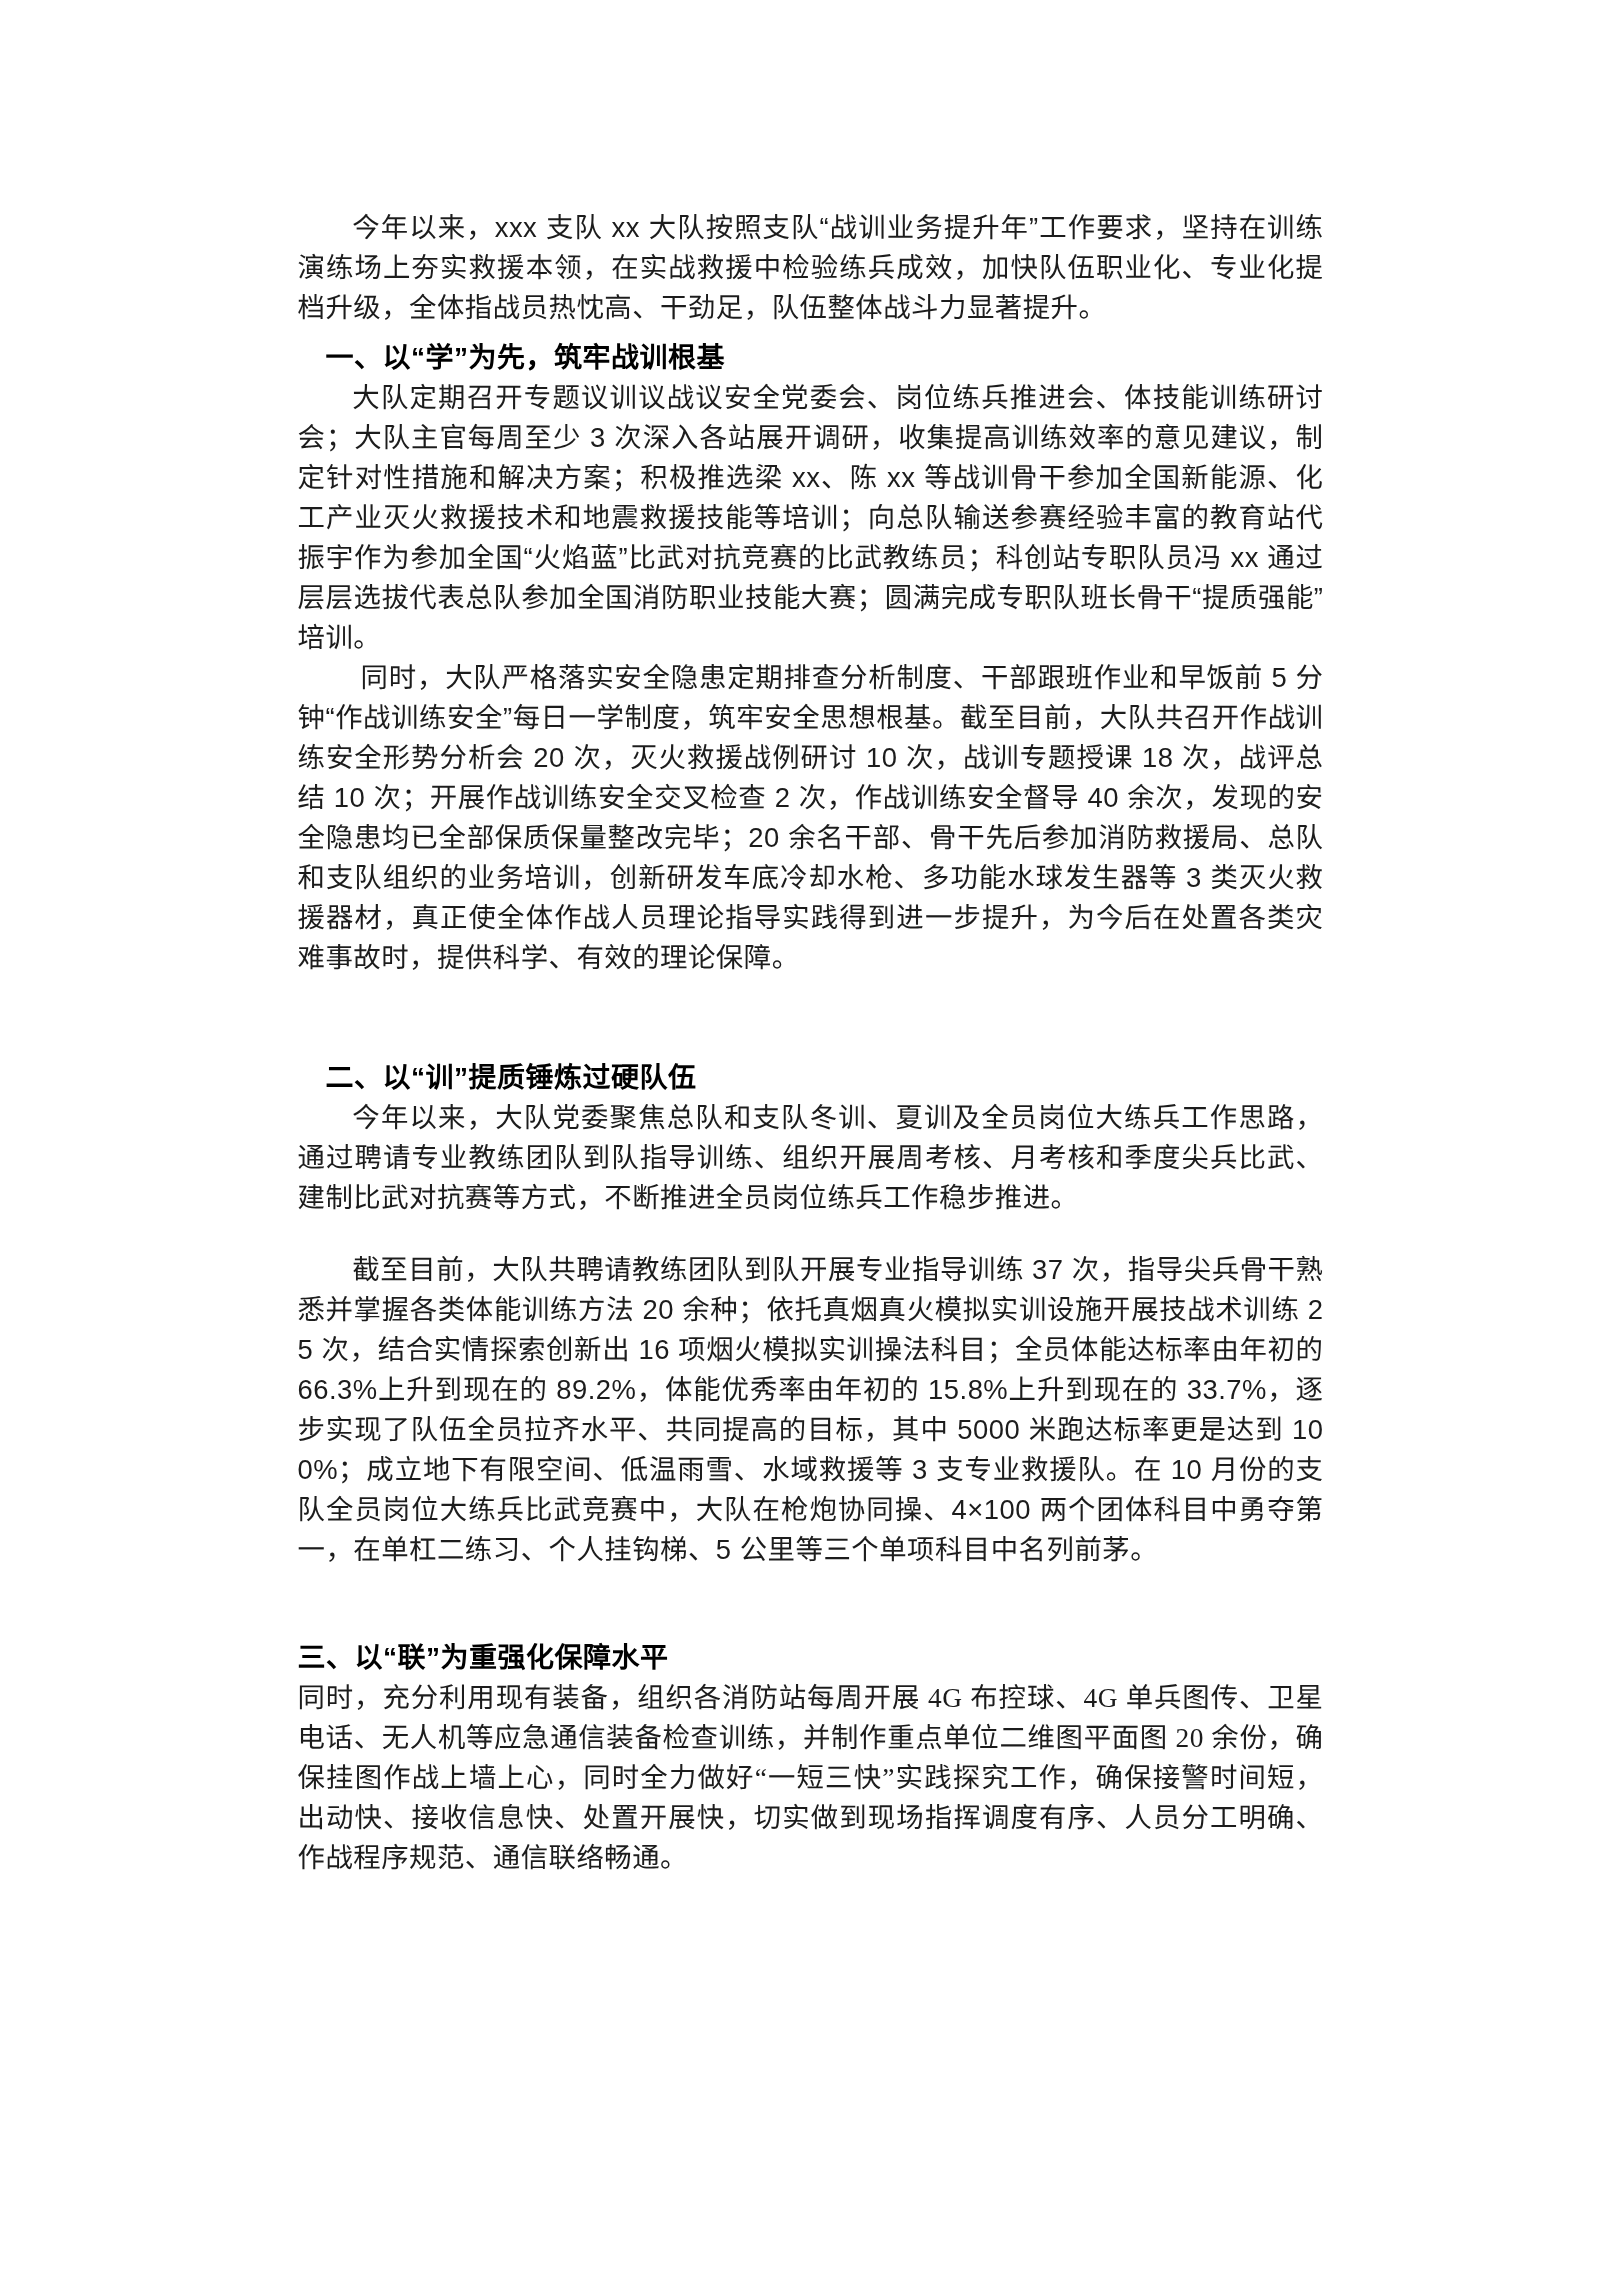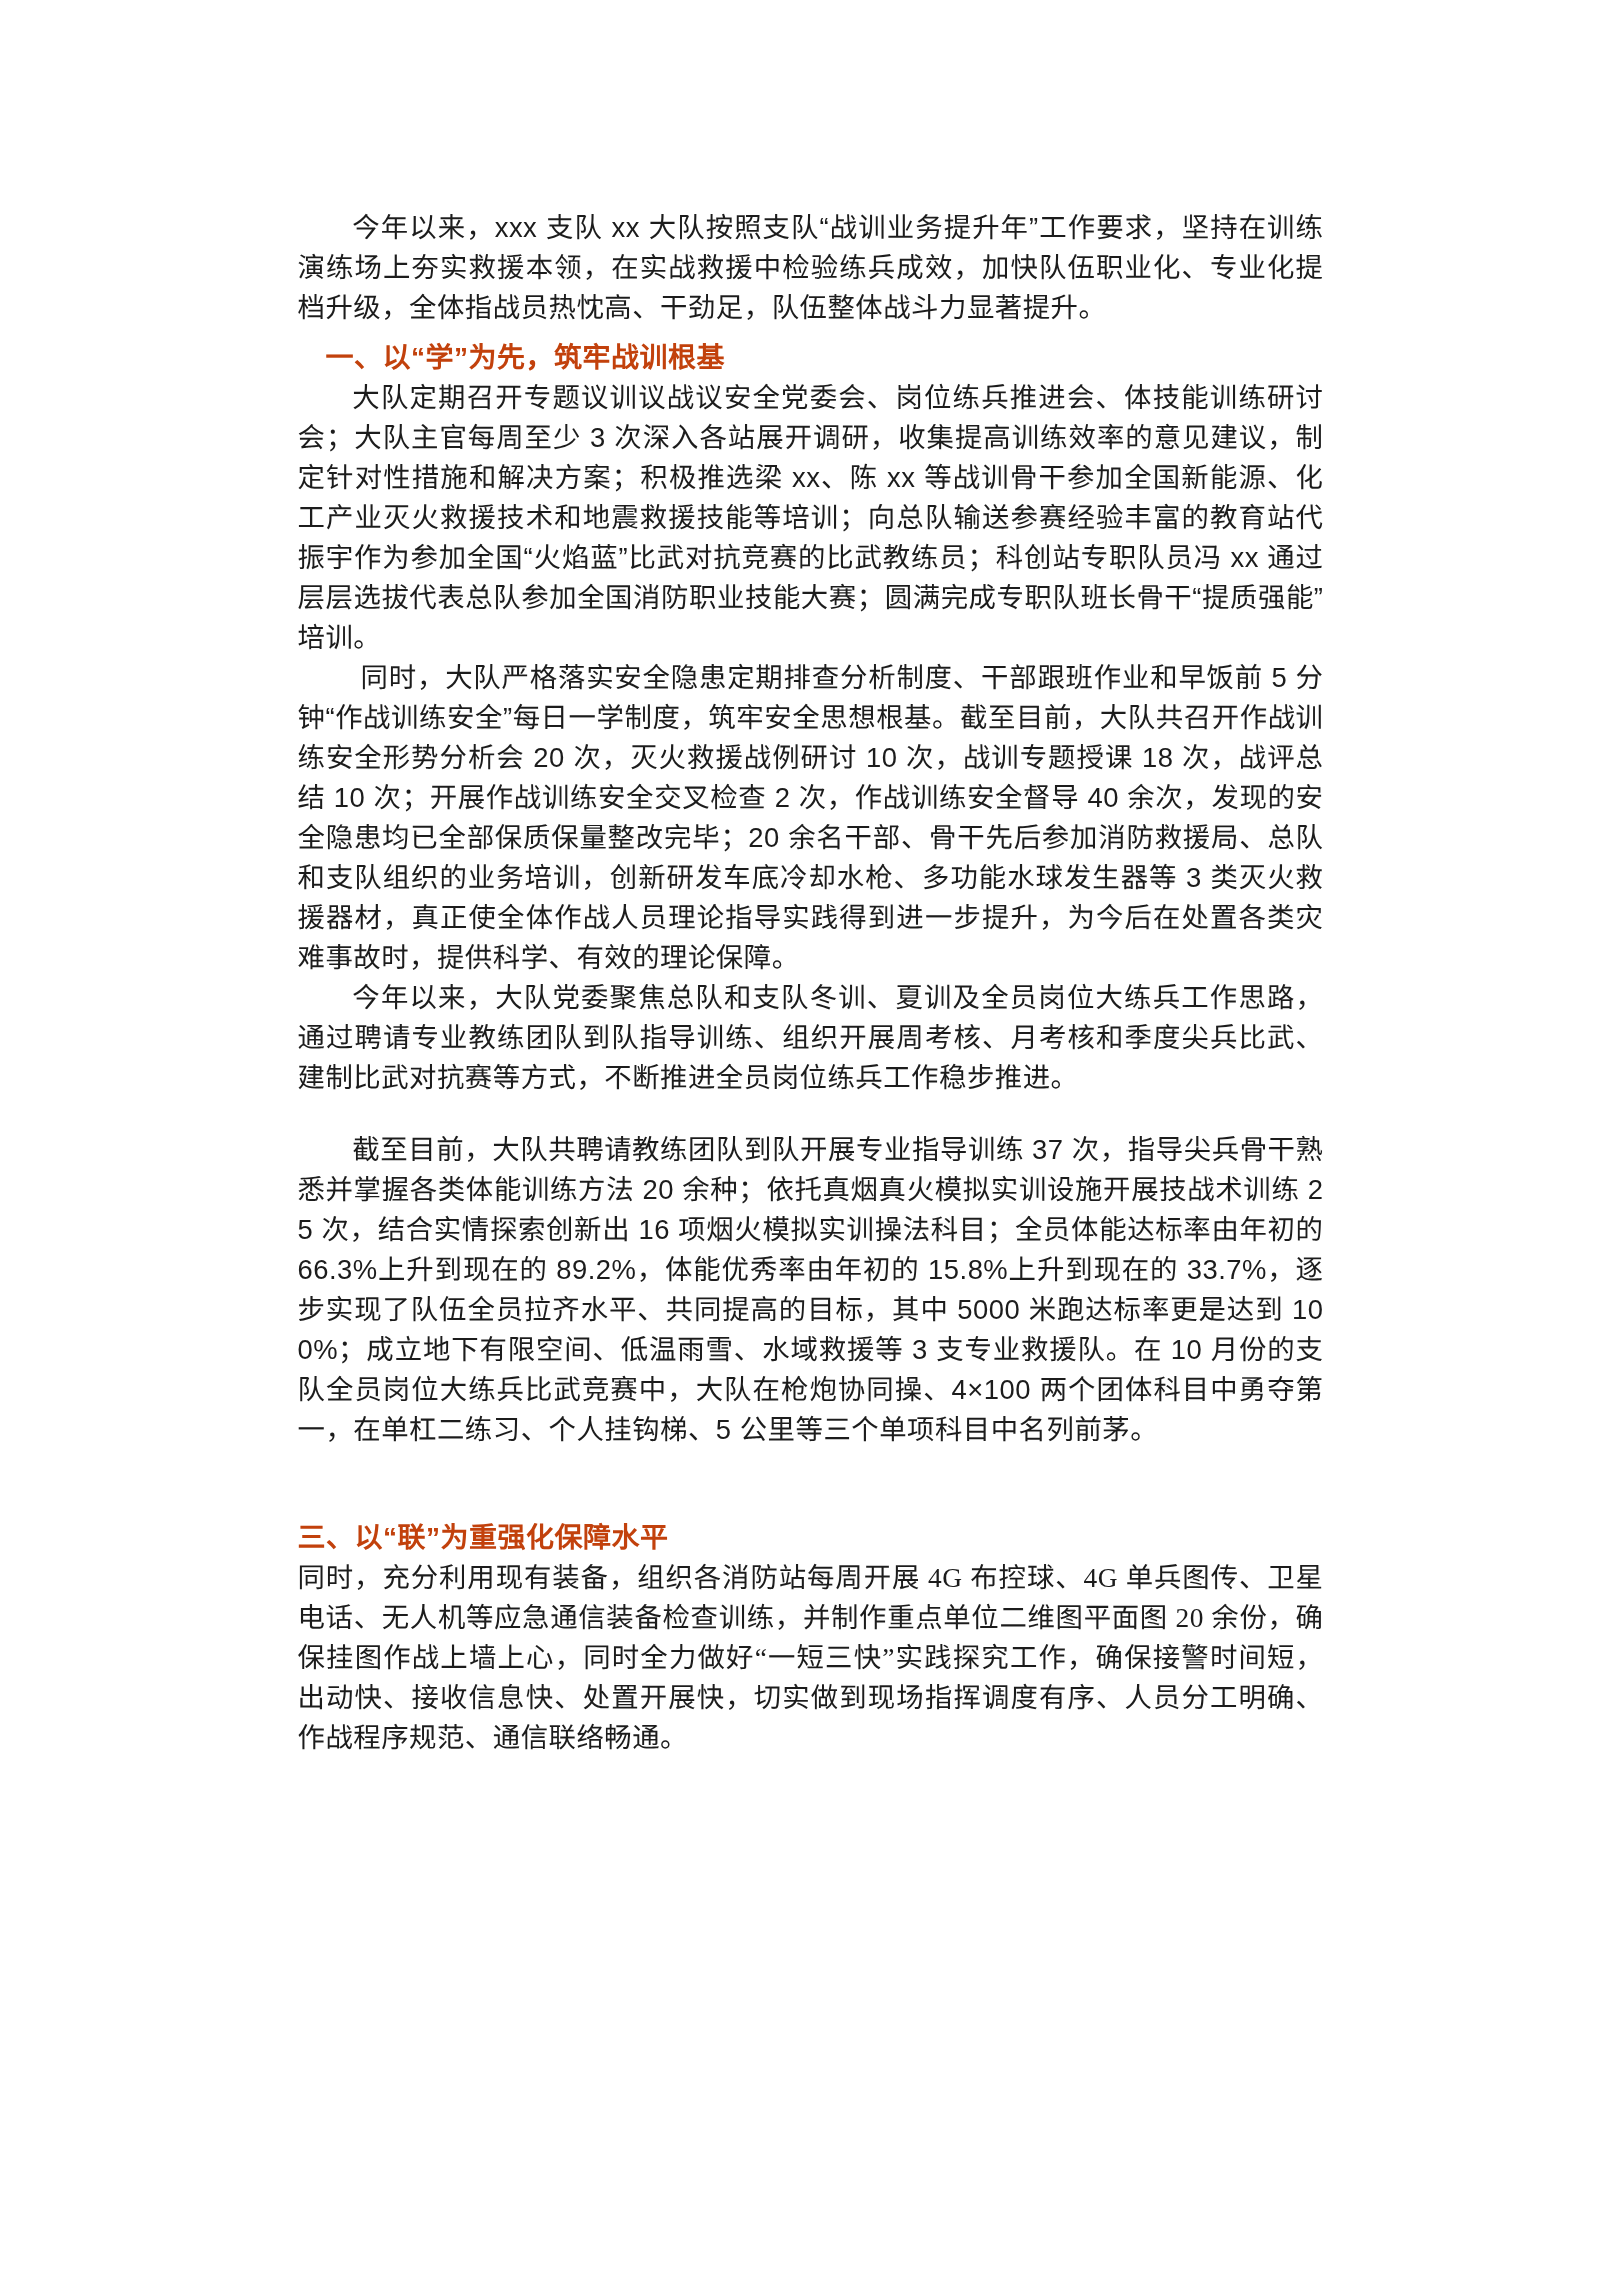--- a/index.html
+++ b/index.html
@@ -28,21 +28,21 @@
     word-break: break-all;
   }
   .indent2 { text-indent: 2em; }
   .indent2b { text-indent: 2.3em; }
   .noindent { text-indent: 0; font-family: Liberation Serif, serif; }
   .heading {
     margin: 0;
     font-size: 28px;
     line-height: 40px;
     font-weight: bold;
-    color: #c2410c;
+    color: #000000;
     letter-spacing: 0.5px;
   }
   .h-indent1 { text-indent: 1em; }
   .gap-small   { margin-top: 9.8px; }
   .gap-medium  { margin-top: 32px; }
   .gap-large   { margin-top: 80px; }
   .gap-section { margin-top: 68px; }
 </style>
 </head>
 <body>
@@ -50,20 +50,21 @@
 <div class="page">
 
   <p class="para indent2">今年以来，xxx 支队 xx 大队按照支队“战训业务提升年”工作要求，坚持在训练演练场上夯实救援本领，在实战救援中检验练兵成效，加快队伍职业化、专业化提档升级，全体指战员热忱高、干劲足，队伍整体战斗力显著提升。</p>
 
   <h2 class="heading h-indent1 gap-small">一、以“学”为先，筑牢战训根基</h2>
 
   <p class="para indent2">大队定期召开专题议训议战议安全党委会、岗位练兵推进会、体技能训练研讨会；大队主官每周至少 3 次深入各站展开调研，收集提高训练效率的意见建议，制定针对性措施和解决方案；积极推选梁 xx、陈 xx 等战训骨干参加全国新能源、化工产业灭火救援技术和地震救援技能等培训；向总队输送参赛经验丰富的教育站代振宇作为参加全国“火焰蓝”比武对抗竞赛的比武教练员；科创站专职队员冯 xx 通过层层选拔代表总队参加全国消防职业技能大赛；圆满完成专职队班长骨干“提质强能”培训。</p>
 
   <p class="para indent2b">同时，大队严格落实安全隐患定期排查分析制度、干部跟班作业和早饭前 5 分钟“作战训练安全”每日一学制度，筑牢安全思想根基。截至目前，大队共召开作战训练安全形势分析会 20 次，灭火救援战例研讨 10 次，战训专题授课 18 次，战评总结 10 次；开展作战训练安全交叉检查 2 次，作战训练安全督导 40 余次，发现的安全隐患均已全部保质保量整改完毕；20 余名干部、骨干先后参加消防救援局、总队和支队组织的业务培训，创新研发车底冷却水枪、多功能水球发生器等 3 类灭火救援器材，真正使全体作战人员理论指导实践得到进一步提升，为今后在处置各类灾难事故时，提供科学、有效的理论保障。</p>
 
+  <h2 class="heading h-indent1 gap-large">二、以“训”提质锤炼过硬队伍</h2>
 
   <p class="para indent2">今年以来，大队党委聚焦总队和支队冬训、夏训及全员岗位大练兵工作思路，通过聘请专业教练团队到队指导训练、组织开展周考核、月考核和季度尖兵比武、建制比武对抗赛等方式，不断推进全员岗位练兵工作稳步推进。</p>
 
   <p class="para indent2 gap-medium">截至目前，大队共聘请教练团队到队开展专业指导训练 37 次，指导尖兵骨干熟悉并掌握各类体能训练方法 20 余种；依托真烟真火模拟实训设施开展技战术训练 25 次，结合实情探索创新出 16 项烟火模拟实训操法科目；全员体能达标率由年初的 66.3%上升到现在的 89.2%，体能优秀率由年初的 15.8%上升到现在的 33.7%，逐步实现了队伍全员拉齐水平、共同提高的目标，其中 5000 米跑达标率更是达到 100%；成立地下有限空间、低温雨雪、水域救援等 3 支专业救援队。在 10 月份的支队全员岗位大练兵比武竞赛中，大队在枪炮协同操、4×100 两个团体科目中勇夺第一，在单杠二练习、个人挂钩梯、5 公里等三个单项科目中名列前茅。</p>
 
   <h2 class="heading gap-section">三、以“联”为重强化保障水平</h2>
 
 
   <p class="para noindent">同时，充分利用现有装备，组织各消防站每周开展 4G 布控球、4G 单兵图传、卫星电话、无人机等应急通信装备检查训练，并制作重点单位二维图平面图 20 余份，确保挂图作战上墙上心，同时全力做好“一短三快”实践探究工作，确保接警时间短，出动快、接收信息快、处置开展快，切实做到现场指挥调度有序、人员分工明确、作战程序规范、通信联络畅通。</p>
 

